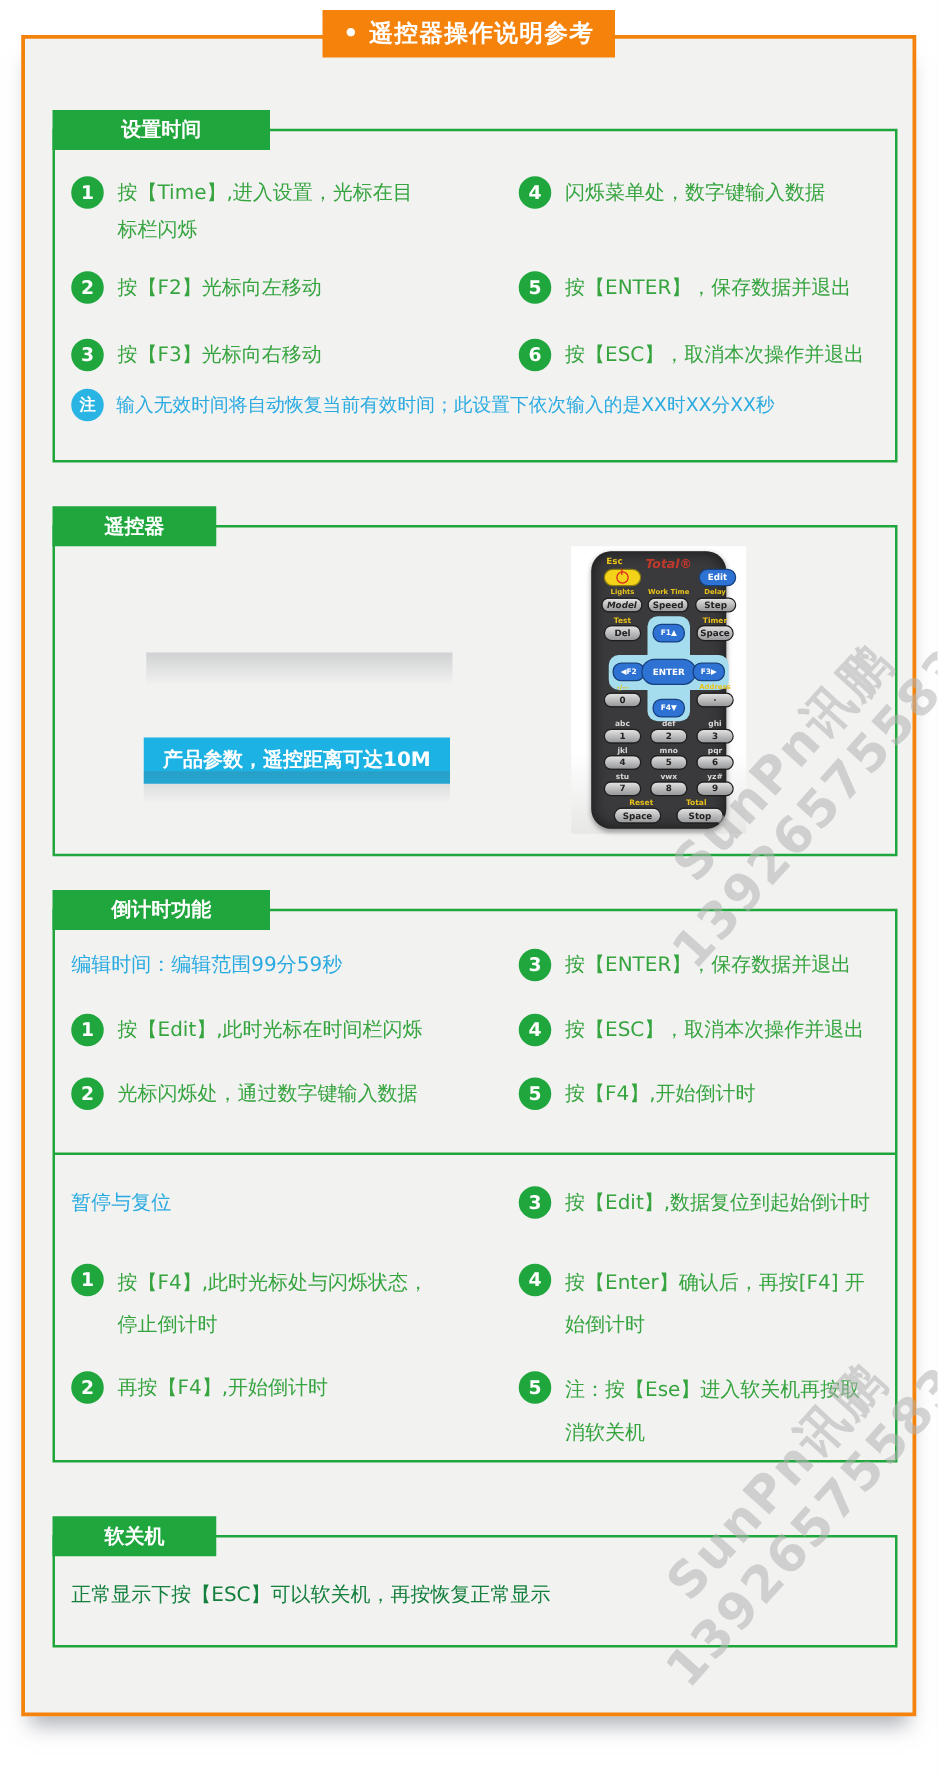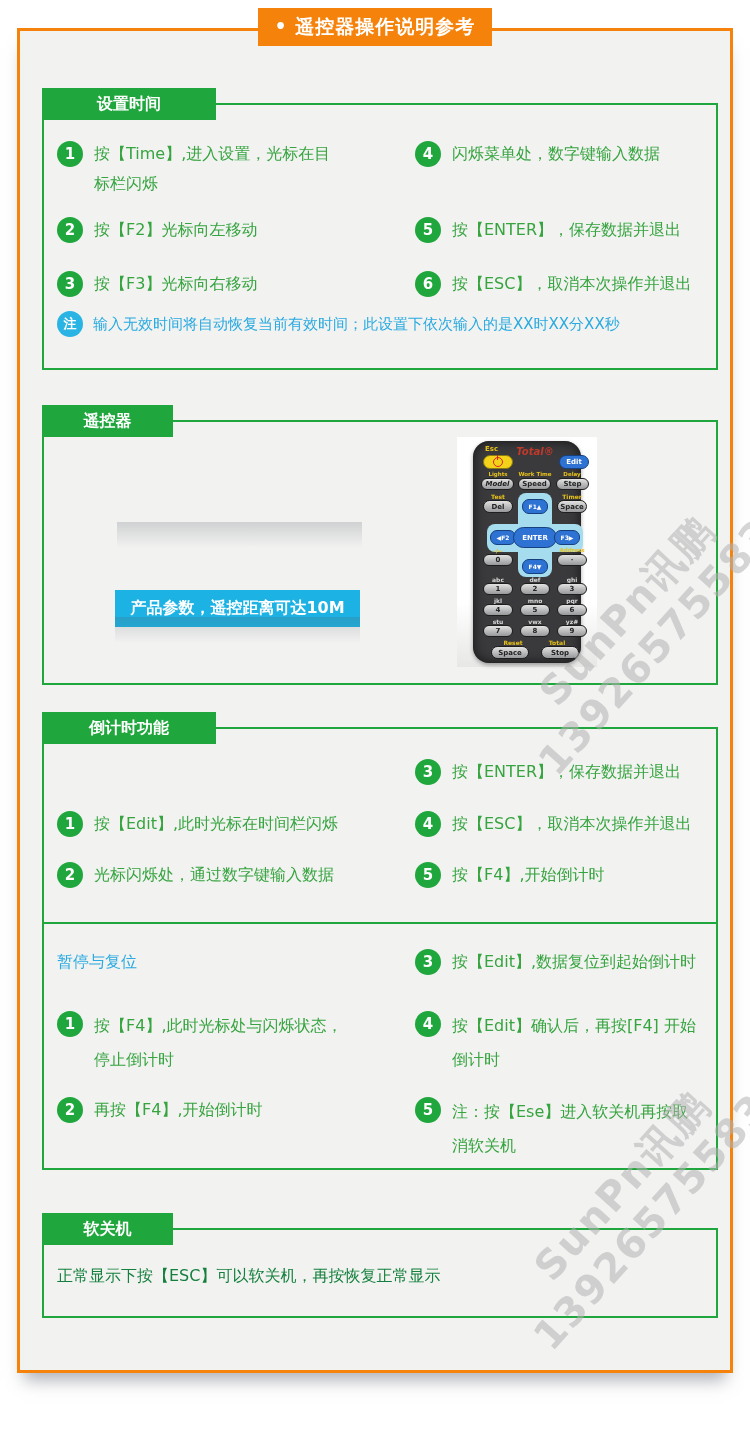--- a/index.html
+++ b/index.html
@@ -164,20 +164,21 @@
       <div class="rbtn rgray" style="left:18px;top:205px;width:38px;height:13px;">Space</div>
       <div class="rbtn rgray" style="left:68px;top:205px;width:38px;height:13px;">Stop</div>
     </div>
   </div>
 </div>
 
 <div class="panel" style="top:727px;height:443px;">
   <div class="tab tab-wide">倒计时功能</div>
 
   <div style="position:absolute;left:13px;right:13px;top:28px;" class="grid2">
+    <div class="blabel" style="grid-row:1;grid-column:1;">编辑时间：编辑范围99分59秒</div>
     <div class="step" style="grid-row:1;grid-column:2;">
       <span class="snum">3</span>
       <span class="stext">按【ENTER】，保存数据并退出</span>
     </div>
     <div class="step" style="grid-row:2;grid-column:1;margin-top:22px;">
       <span class="snum">1</span>
       <span class="stext">按【Edit】,此时光标在时间栏闪烁</span>
     </div>
     <div class="step" style="grid-row:2;grid-column:2;margin-top:22px;">
       <span class="snum">4</span>
@@ -200,21 +201,21 @@
     <div class="step" style="grid-row:1;grid-column:2;">
       <span class="snum">3</span>
       <span class="stext">按【Edit】,数据复位到起始倒计时</span>
     </div>
     <div class="step" style="grid-row:2;grid-column:1;margin-top:32px;">
       <span class="snum">1</span>
       <span class="stext w250" style="line-height:34px;">按【F4】,此时光标处与闪烁状态，停止倒计时</span>
     </div>
     <div class="step" style="grid-row:2;grid-column:2;margin-top:32px;">
       <span class="snum">4</span>
-      <span class="stext w250" style="line-height:34px;">按【Edit】确认后，再按[F4] 开始倒计时</span>
+      <span class="stext w250" style="line-height:34px;">按【Enter】确认后，再按[F4] 开始倒计时</span>
     </div>
     <div class="step" style="grid-row:3;grid-column:1;margin-top:18px;">
       <span class="snum">2</span>
       <span class="stext">再按【F4】,开始倒计时</span>
     </div>
     <div class="step" style="grid-row:3;grid-column:2;margin-top:18px;">
       <span class="snum">5</span>
       <span class="stext w250" style="line-height:34px;">注：按【Ese】进入软关机再按取消软关机</span>
     </div>
   </div>

